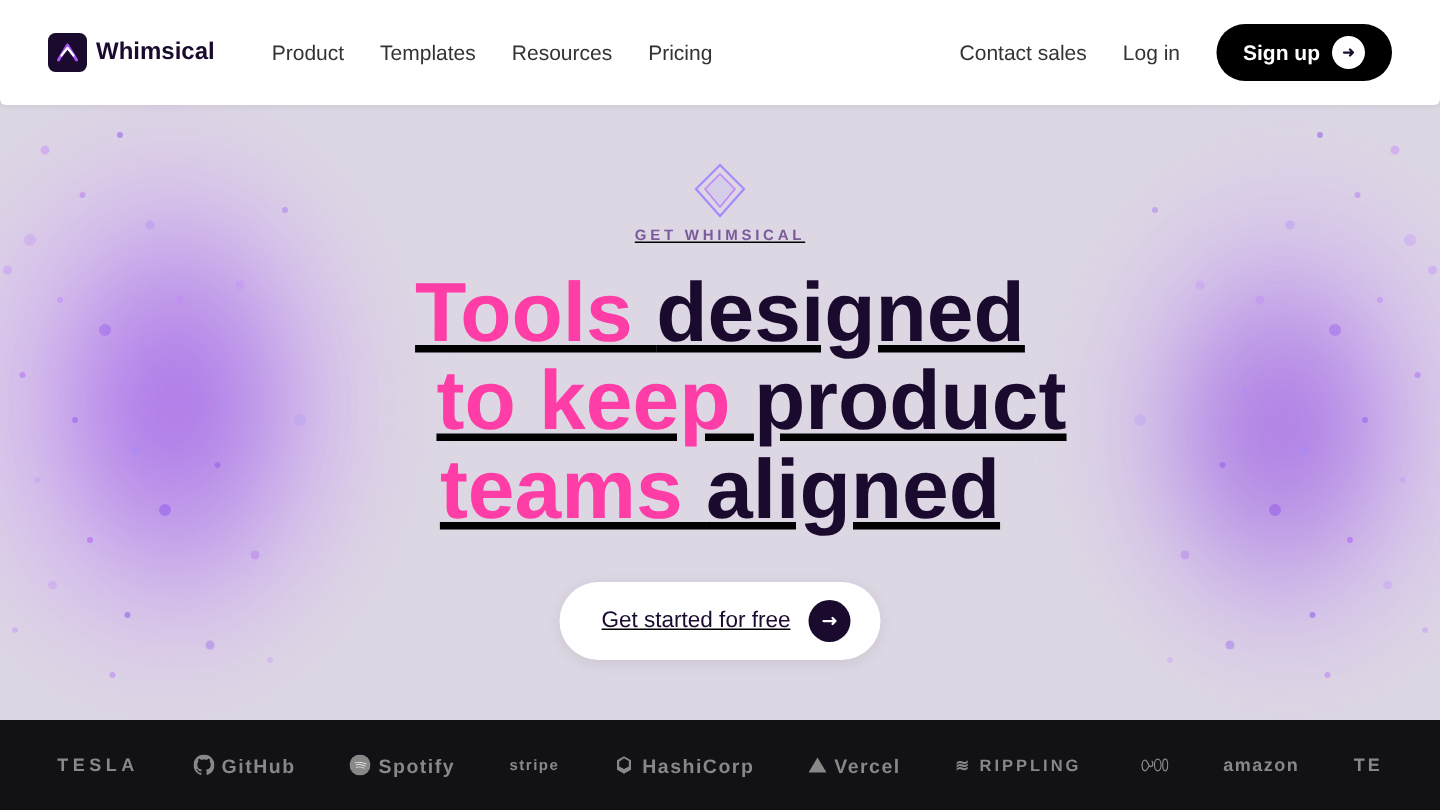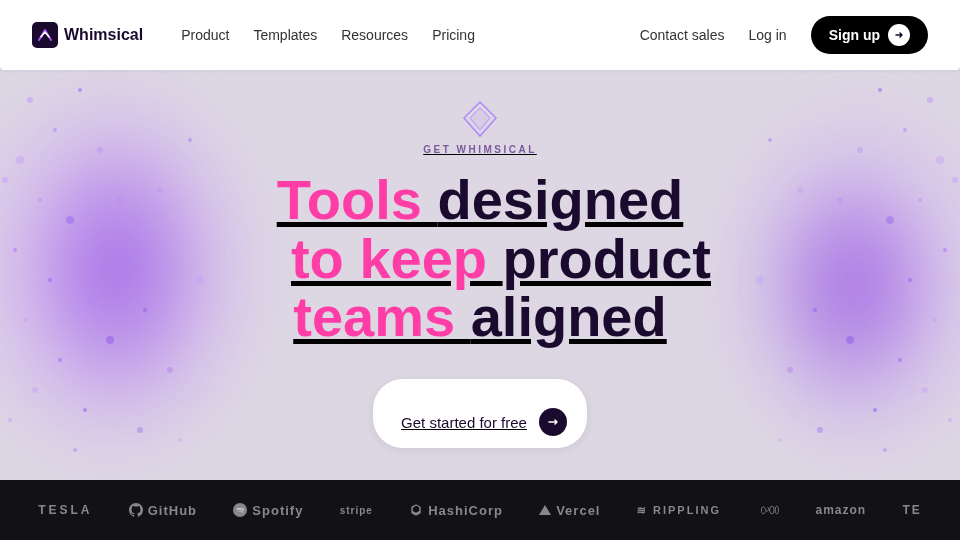--- a/index.html
+++ b/index.html
@@ -111,21 +111,21 @@
     }
     .word-tools { color: #ff3da6; }
     .word-designed { color: #1a0a2e; }
     .word-keep { color: #ff3da6; margin-left: 42px; }
     .word-product { color: #1a0a2e; }
     .word-teams { color: #ff3da6; }
     .word-aligned { color: #1a0a2e; }
 
     .hero-cta {
       background: white; border: none; border-radius: 30px;
-      padding: 29px 20px 12px 28px;
+      padding: 12px 20px 12px 28px;
       font-size: 15px; font-weight: 500; color: #1a0a2e;
       cursor: pointer; display: flex; align-items: center; gap: 12px;
       box-shadow: 0 2px 10px rgba(0,0,0,0.08);
     }
     .hero-cta .cta-arrow {
       width: 28px; height: 28px; border-radius: 50%; background: #1a0a2e;
       display: flex; align-items: center; justify-content: center;
     }
     .hero-cta .cta-arrow svg { width: 12px; height: 12px; }
 

